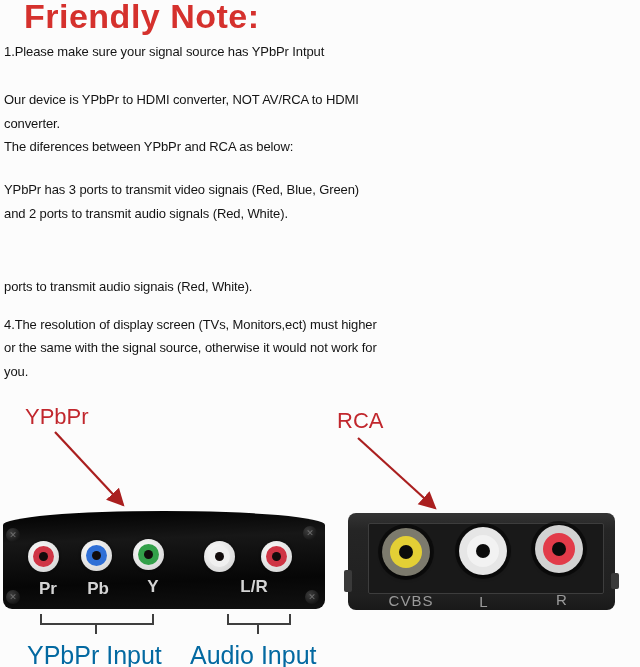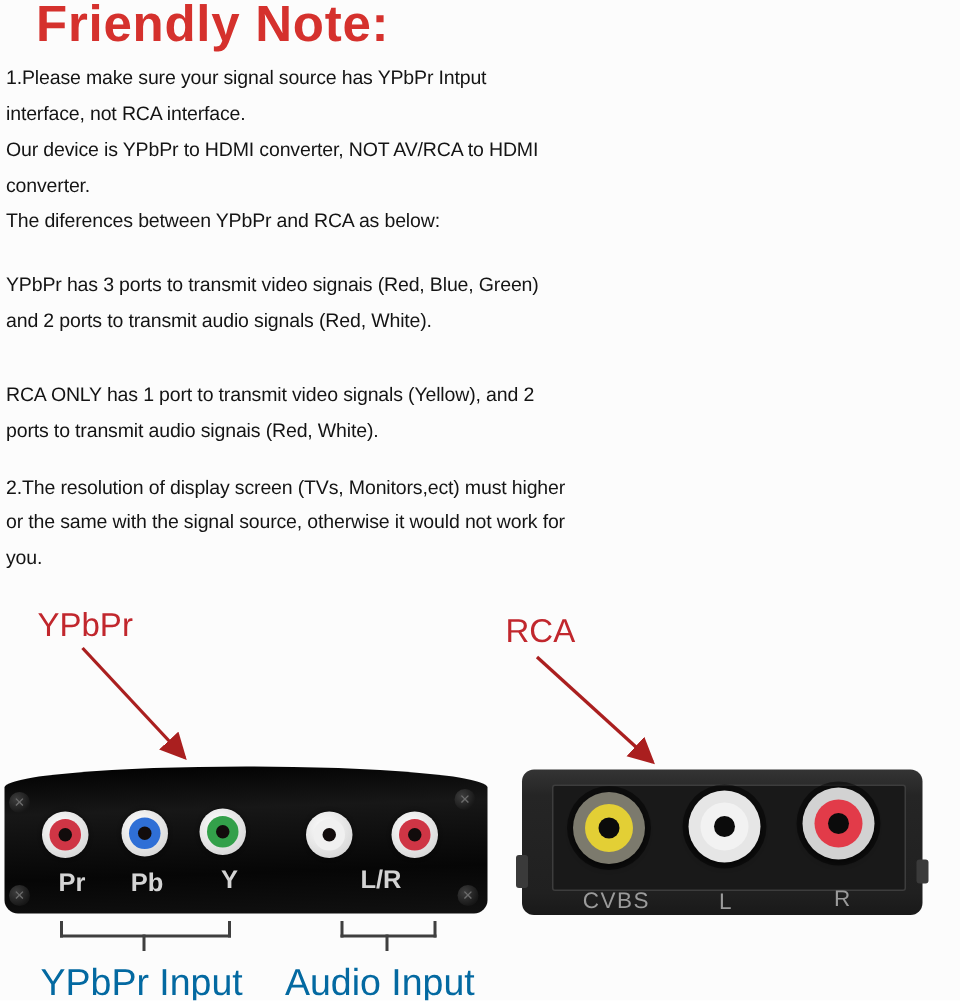--- a/index.html
+++ b/index.html
@@ -90,29 +90,27 @@
   }
 </style>
 </head>
 <body>
 
 <div id="stage">
 
   <div class="title">Friendly Note:</div>
 
   <div class="bl" style="top:40px">1.Please make sure your signal source has YPbPr Intput</div>
-  <div class="bl" style="top:64px">interface, not RCA interface.</div>
   <div class="bl" style="top:88px">Our device is YPbPr to HDMI converter, NOT AV/RCA to HDMI</div>
   <div class="bl" style="top:112px">converter.</div>
   <div class="bl" style="top:135px">The diferences between YPbPr and RCA as below:</div>
   <div class="bl" style="top:178px">YPbPr has 3 ports to transmit video signais (Red, Blue, Green)</div>
   <div class="bl" style="top:202px">and 2 ports to transmit audio signals (Red, White).</div>
-  <div class="bl" style="top:251px">RCA ONLY has 1 port to transmit video signals (Yellow), and 2</div>
   <div class="bl" style="top:275px">ports to transmit audio signais (Red, White).</div>
-  <div class="bl" style="top:313px">2.The resolution of display screen (TVs, Monitors,ect) must higher</div>
+  <div class="bl" style="top:313px">4.The resolution of display screen (TVs, Monitors,ect) must higher</div>
   <div class="bl" style="top:336px">or the same with the signal source, otherwise it would not work for</div>
   <div class="bl" style="top:360px">you.</div>
 
   <div class="callout" style="left:25px;top:404px">YPbPr</div>
   <div class="callout" style="left:337px;top:408px">RCA</div>
 
   <svg id="arrows" viewBox="0 0 640 667">
     <defs>
       <marker id="ah" markerWidth="9" markerHeight="9" refX="7" refY="4" orient="auto">
         <path d="M0,0 L8,4 L0,8 z"></path>

